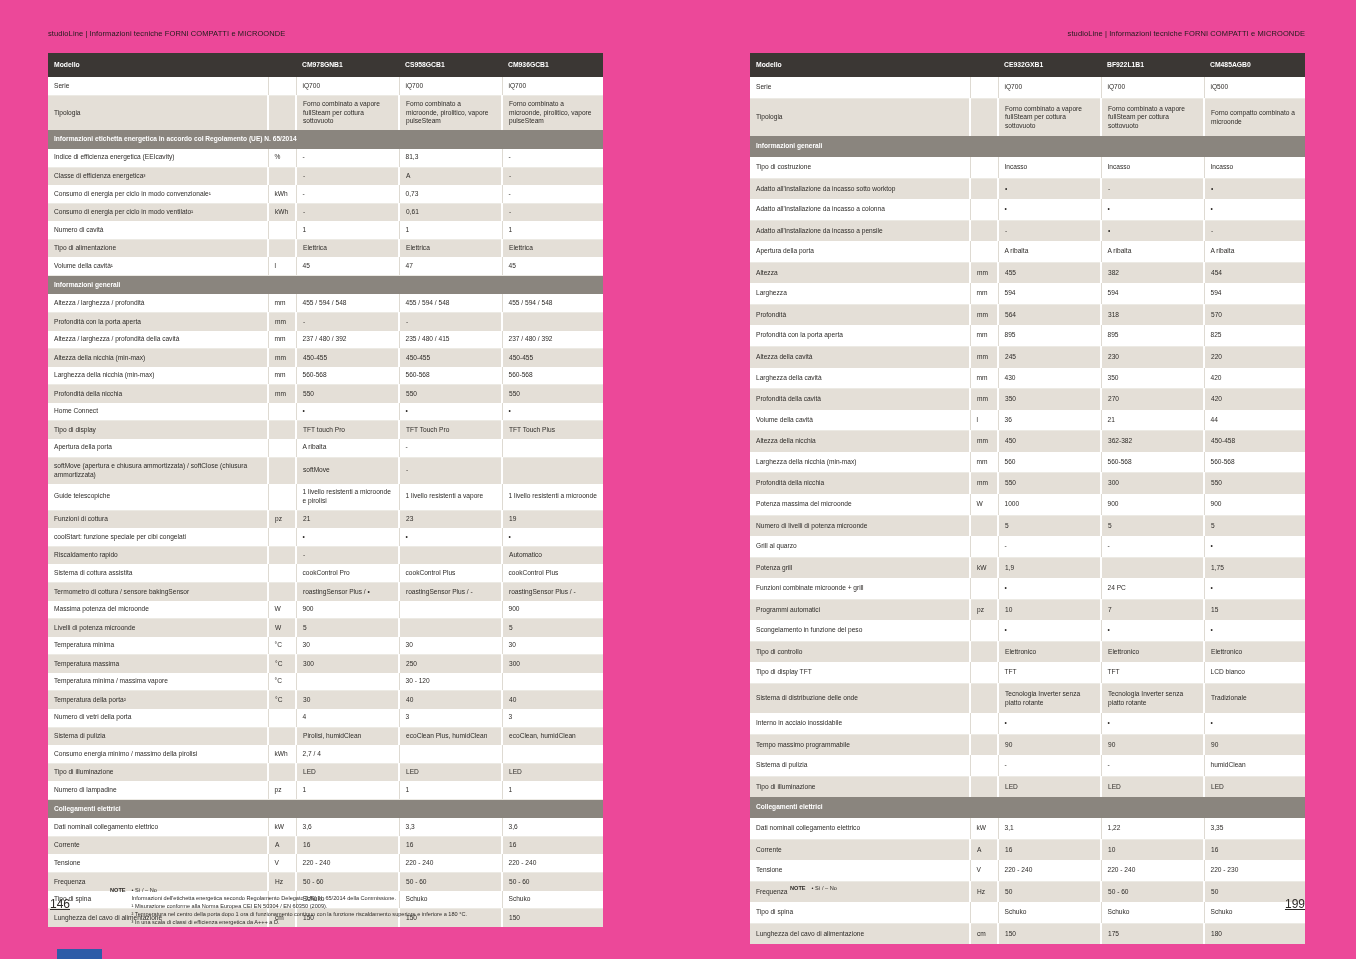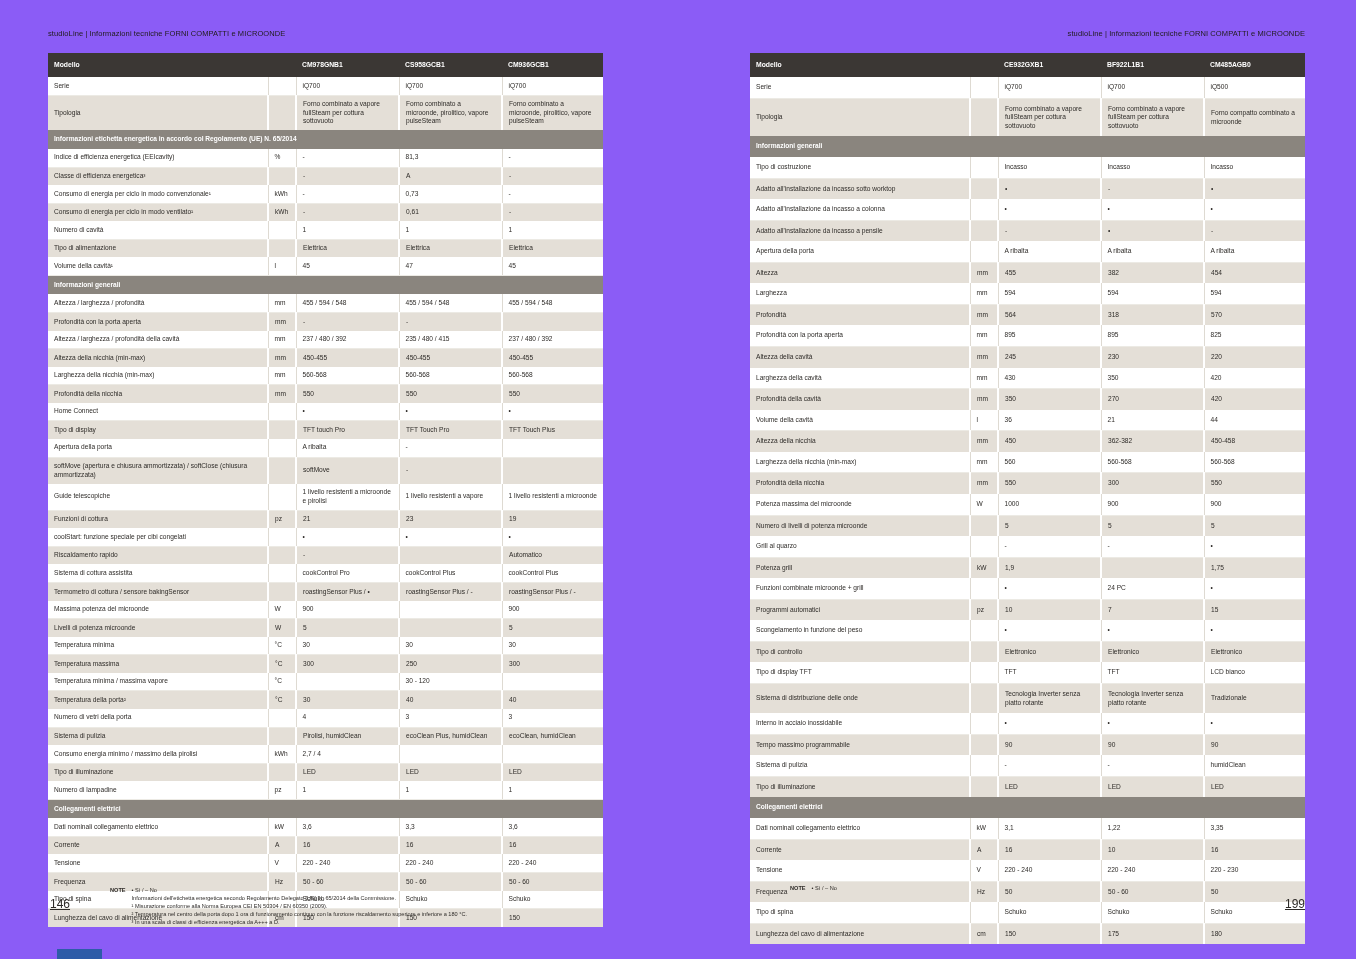--- a/index.html
+++ b/index.html
@@ -1,19 +1,19 @@
 <!DOCTYPE html>
 <html style="--c-dark: #3b3734; --c-section: #8a857e; --c-beige: #e4dfd7; --c-accent: #2d5ca8;"><head>
 <meta charset="utf-8">
 <style>
   html,body{margin:0;padding:0;background:#ffffff;}
   #spread{
     position:relative;
     width:1356px;height:959px;
-    background:#8b5cf6;
+    background:#ec4899;
     font-family:"Liberation Sans", sans-serif;
     color:#2e2b28;
     overflow:hidden;
   }
   .page-header{
     position:absolute;top:29px;
     font-size:7.5px;letter-spacing:.1px;color:#1f1c1a;
   }
   .page-header.left{left:48px;}
   .page-header.right{left:750px;width:555px;text-align:right;}

